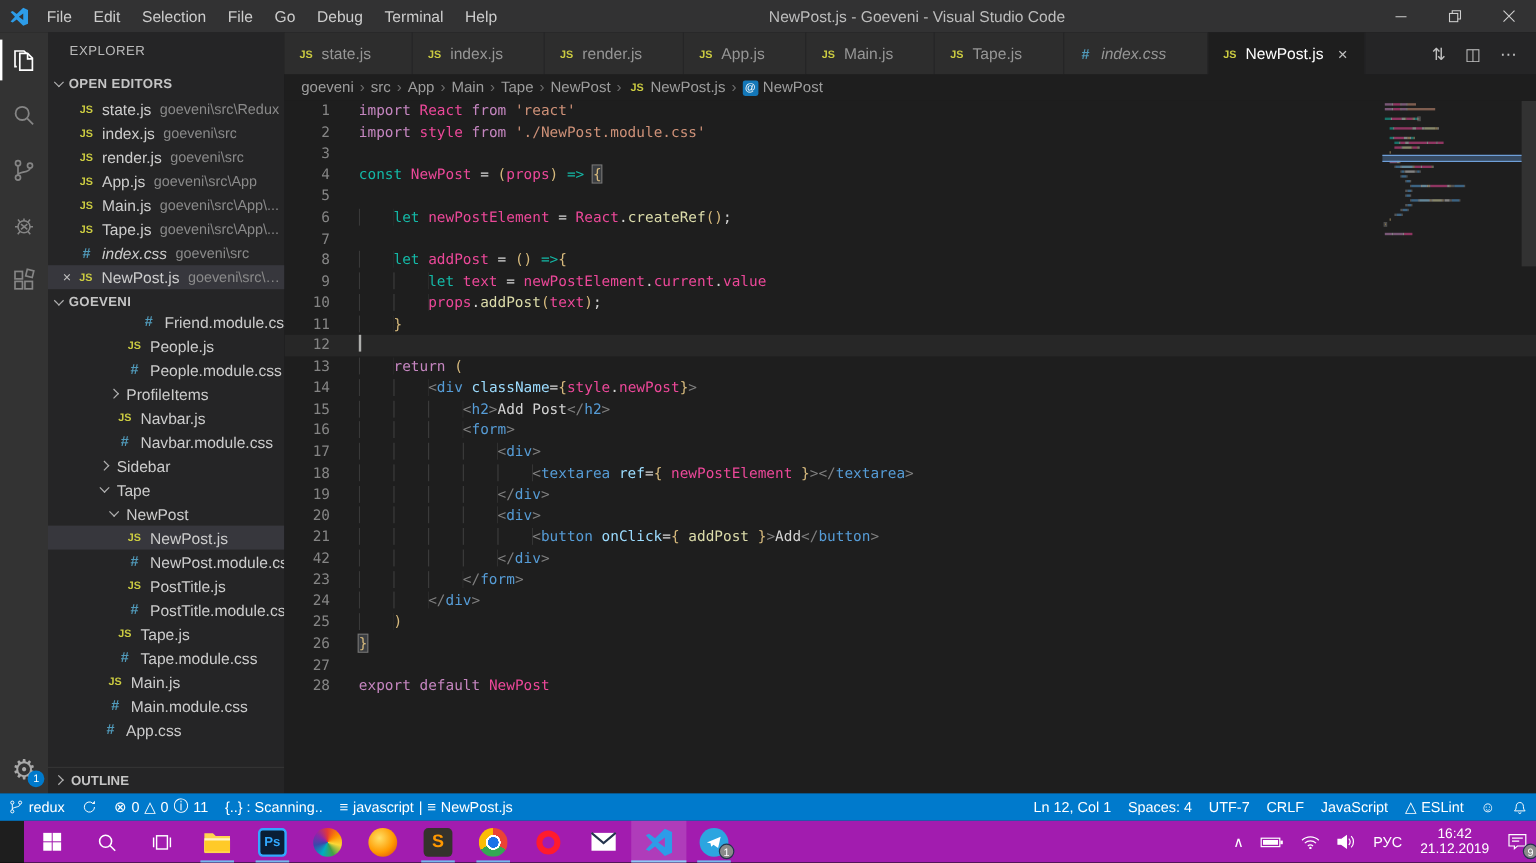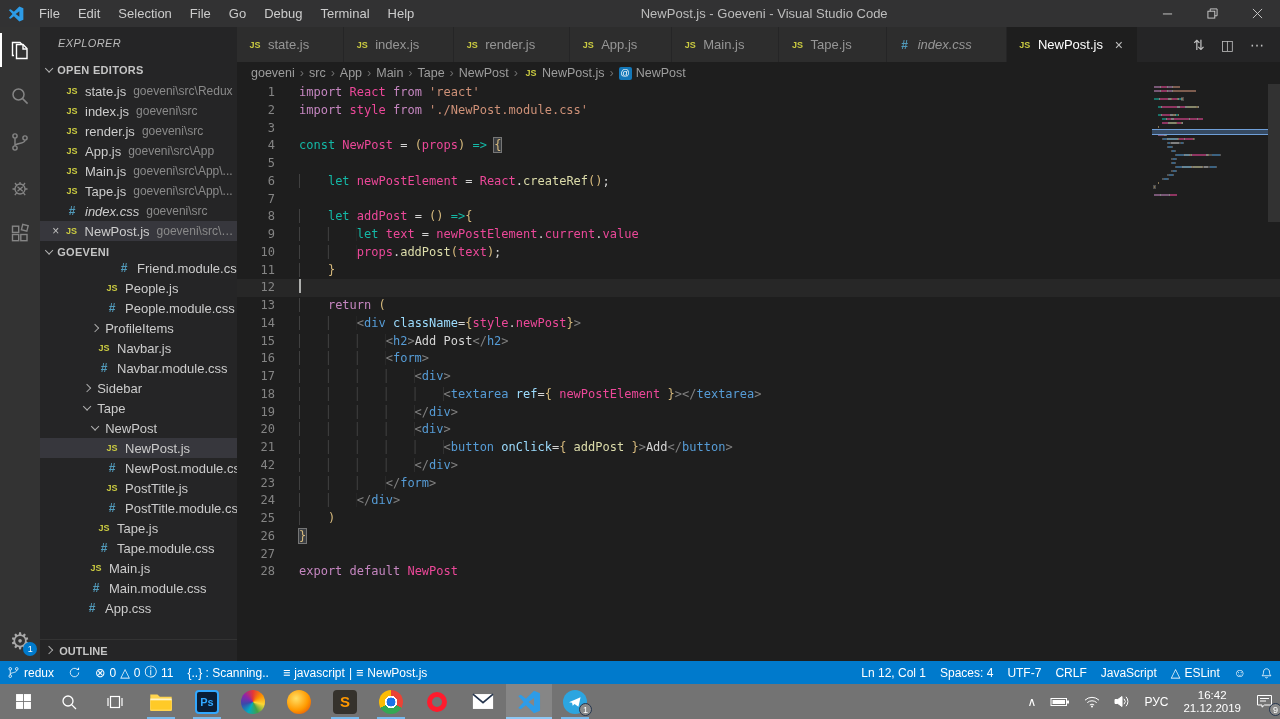--- a/index.html
+++ b/index.html
@@ -23,21 +23,21 @@
   .act-item { width:40px; height:46px; display:flex; align-items:center; justify-content:center; color:#858585; position:relative; }
   .act-item.active { color:#ffffff; }
   .act-item.active:before { content:""; position:absolute; left:0; top:6px; bottom:6px; width:2px; background:#fff; }
   .act-bottom { position:absolute; bottom:8px; left:0; width:40px; display:flex; justify-content:center; }
   .gear-wrap { position:relative; color:#a9a9a9; font-size:23px; line-height:23px; }
   .act-badge { position:absolute; right:-7px; bottom:-3px; background:#007acc; color:#fff; font-size:9px;
     min-width:14px; height:14px; border-radius:7px; display:flex; align-items:center; justify-content:center; }
 
   
   .sidebar { width:197px; background:#252526; font-size:13px; display:flex; flex-direction:column; overflow:hidden; }
-  .sb-title { height:32px; line-height:32px; padding-left:18px; font-size:11px; color:#bbbbbb; letter-spacing:.4px;font-style:italic; }
+  .sb-title { height:32px; line-height:32px; padding-left:18px; font-size:11px; color:#bbbbbb; letter-spacing:.4px; }
   .sec-head { height:22px; display:flex; align-items:center; font-size:11px; font-weight:bold; color:#c5c5c5; padding-left:4px; letter-spacing:.3px; }
   .sec-head .arr { margin:0 5px 0 2px; }
   .arr { border:solid #b0b0b0; border-width:0 1px 1px 0; display:inline-block; padding:2.6px; }
   .arr.down { transform:rotate(45deg) translate(-1px,-1px); }
   .arr.right { transform:rotate(-45deg); }
   .oe-row, .tree-row { height:20px; display:flex; align-items:center; white-space:nowrap; overflow:hidden; position:relative; }
   .oe-row { padding-left:8px; }
   .oe-row.active { background:#37373d; }
   .oe-close { width:16px; color:#c0c0c0; font-size:12px; text-align:center; visibility:hidden; }
   .oe-row.active .oe-close { visibility:visible; }
@@ -93,21 +93,21 @@
 
   
   .statusbar { height:23px; background:#007acc; color:#ffffff; display:flex; align-items:center; font-size:12px; }
   .sb-left, .sb-right { display:flex; align-items:center; height:100%; }
   .sb-right { margin-left:auto; }
   .sb-item { display:flex; align-items:center; padding:0 7px; height:100%; gap:4px; }
   .sb-item svg { display:block; }
   .sb-ico { font-size:12.5px; }
 
   
-  .taskbar { height:35px; background:#737373; display:flex; align-items:stretch; color:#fff; }
+  .taskbar { height:35px; background:#a21caf; display:flex; align-items:stretch; color:#fff;margin-left:20px; }
   .tb-app { width:46px; display:flex; align-items:center; justify-content:center; position:relative; }
   .tb-app.running:after { content:""; position:absolute; left:9px; right:9px; bottom:0; height:2px; background:#76b9ed; }
   .tb-app.active { background:rgba(255,255,255,.14); }
   .tb-app.active:after { left:0; right:0; background:#8ec8f5; }
   .tb-badge { position:absolute; right:6px; bottom:3px; background:#8a8a8a; color:#fff; font-size:9px;
     min-width:13px; height:13px; border-radius:7px; display:flex; align-items:center; justify-content:center; border:1px solid #24344d; }
   .tray { margin-left:auto; display:flex; align-items:center; gap:0; }
   .tray-item { padding:0 7px; display:flex; align-items:center; justify-content:center; height:100%; }
   .tray-chev { font-size:12px; color:#fff; }
   .tray-lang { font-size:12px; }

